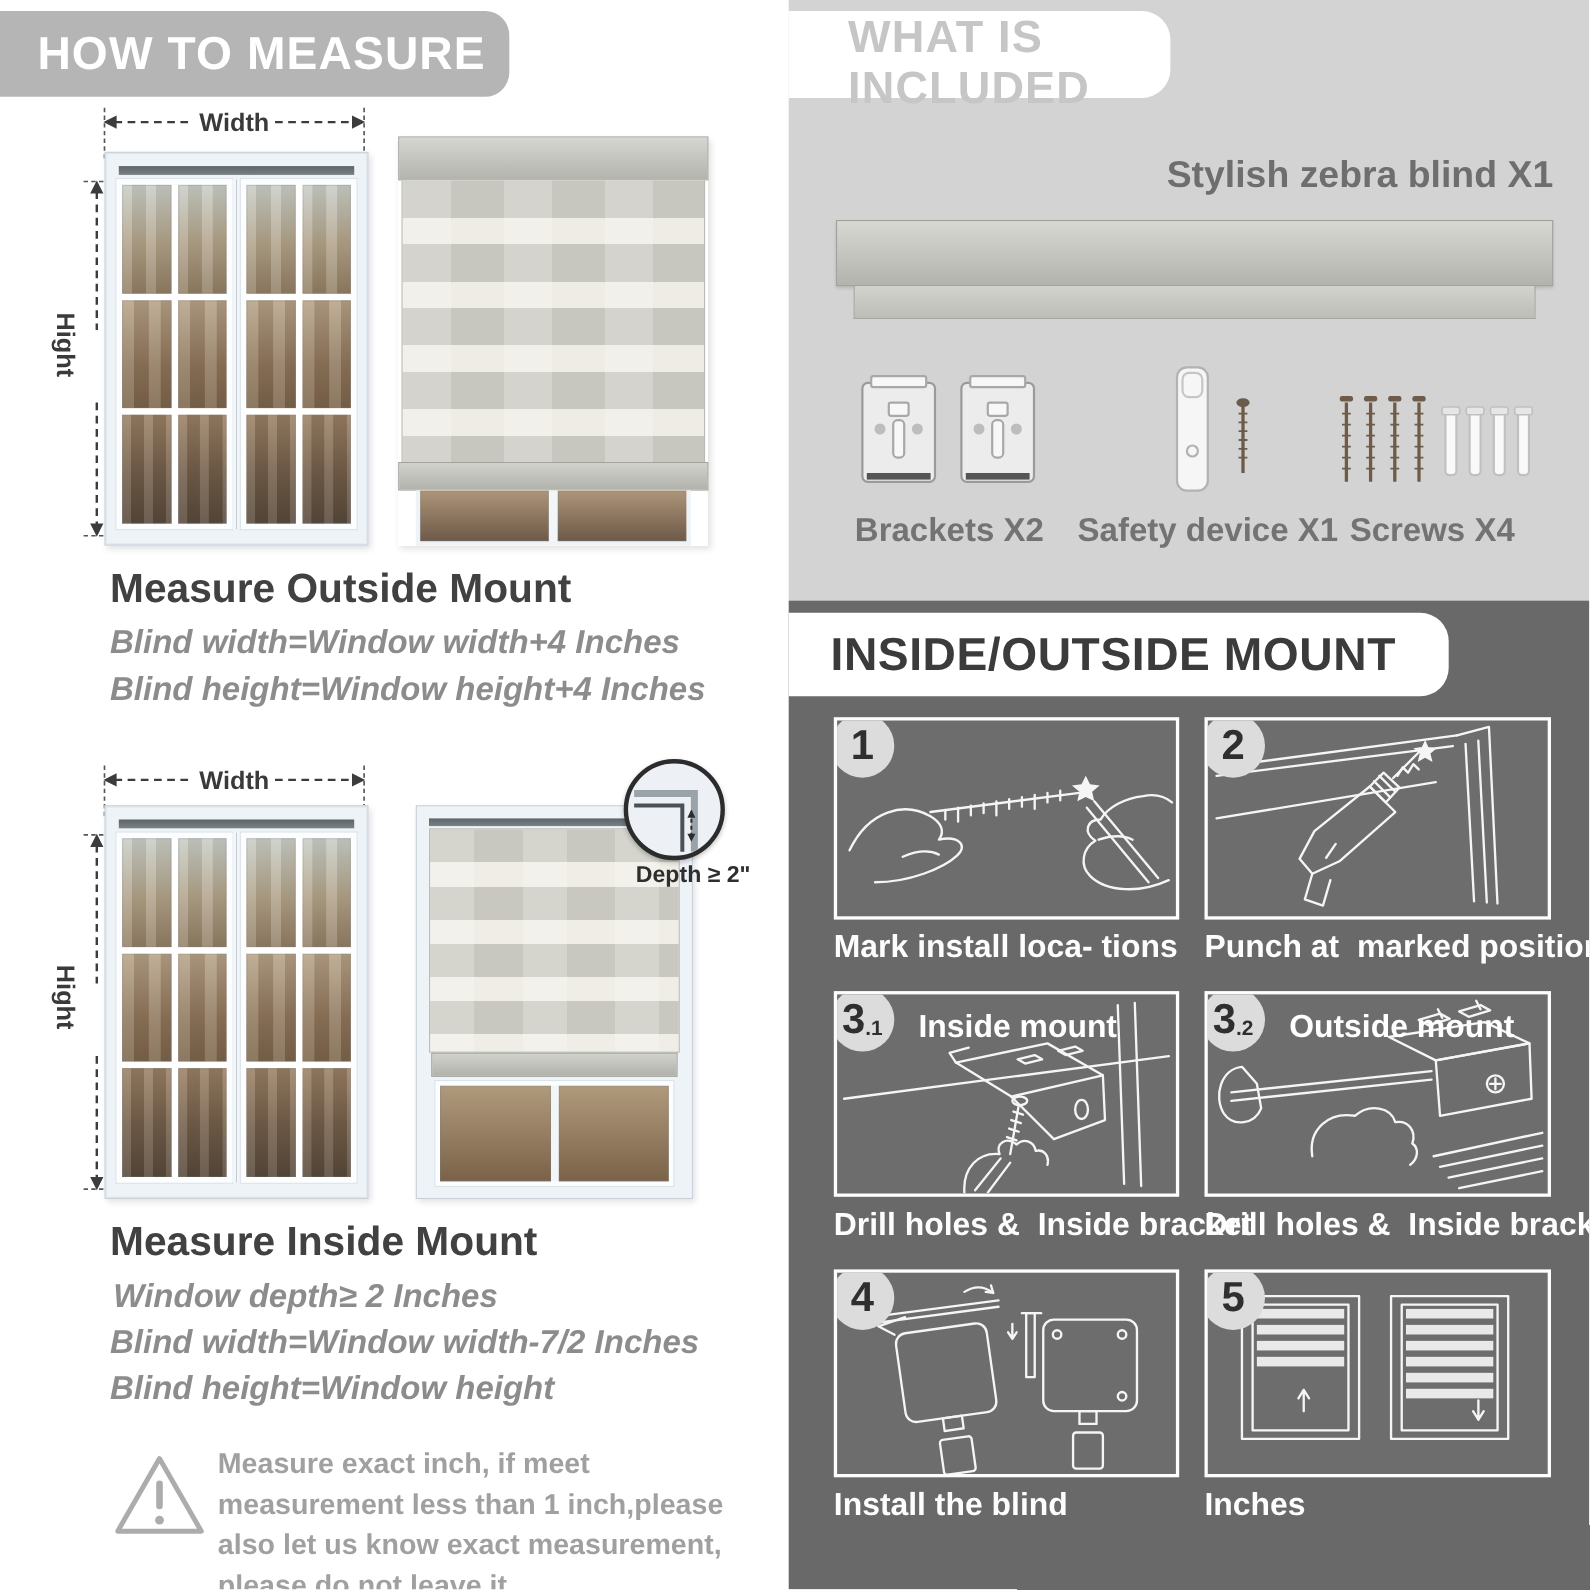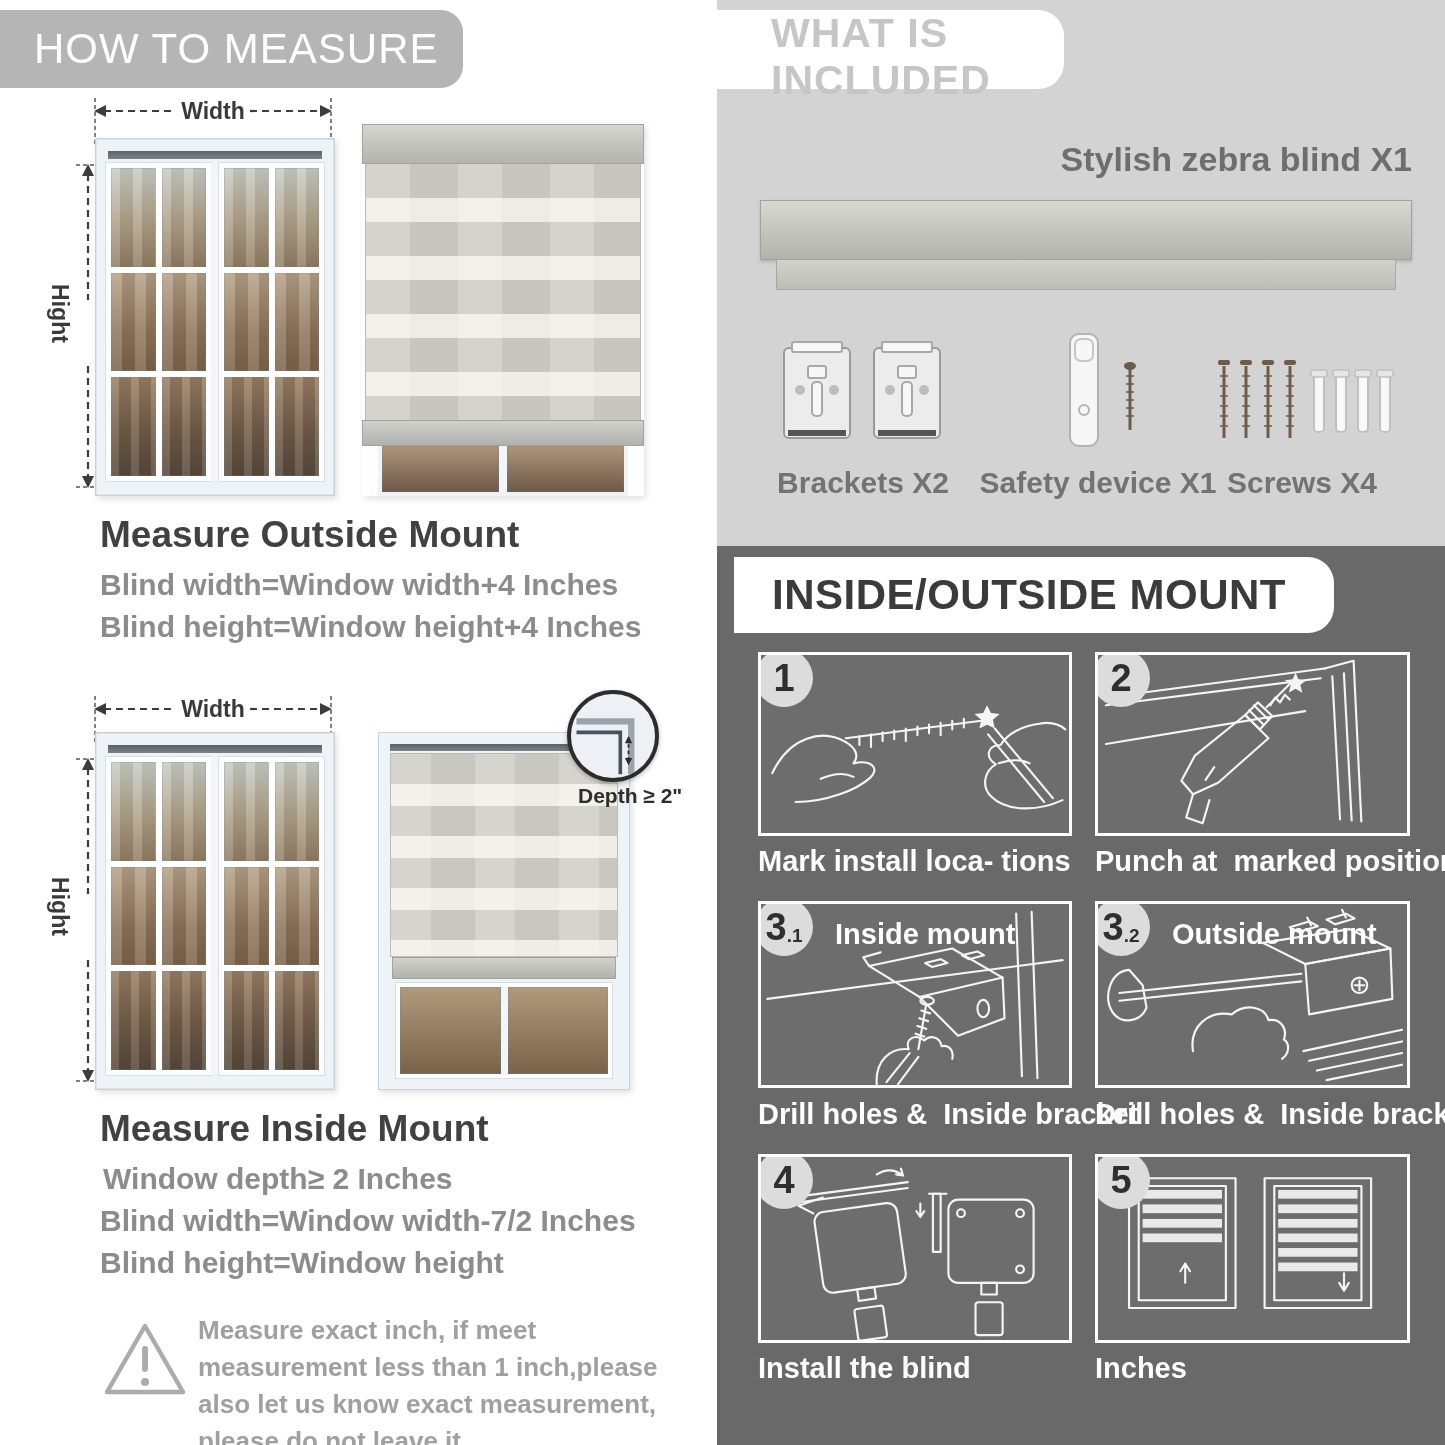--- a/index.html
+++ b/index.html
@@ -8,21 +8,21 @@
     font-family:"Liberation Sans","DejaVu Sans",sans-serif;background:#fff;
   }
   #canvas *{box-sizing:border-box;}
   .abs{position:absolute;}
 
   
   .banner{
     left:0;top:10px;width:463px;height:78px;background:#b5b5b5;
     border-radius:0 22px 22px 0;display:flex;align-items:center;padding-left:34px;
   }
-  .banner span{color:#fff;font-size:42px;font-weight:normal;letter-spacing:1px;}
+  .banner span{color:#fff;font-size:42px;font-weight:bold;letter-spacing:1px;}
 
   .dim-label{font-size:23px;font-weight:bold;color:#3a3a3a;text-align:center;}
   .hight-label{font-size:23px;font-weight:bold;color:#3a3a3a;transform:rotate(90deg);transform-origin:center;}
 
   
   .window{background:#eef3f7;border:1px solid #c9d2da;box-shadow:0 0 0 1px #dde4ea inset, 2px 3px 6px rgba(0,0,0,.12);padding:12px 10px 14px 10px;display:flex;flex-direction:column;}
   .win-track{height:8px;background:linear-gradient(180deg,#5d6468,#7b8287);margin:0 2px 4px 2px;}
   .win-body{flex:1;display:flex;}
   .sash{flex:1;border:5px solid #fbfdfe;background:#fff;box-shadow:0 0 0 1px #d8dfe5;}
   .mullion{width:8px;background:linear-gradient(90deg,#f2f6f9 45%,#c3ccd3 50%,#f2f6f9 55%);}
@@ -52,34 +52,34 @@
     border:1px solid #bdbdb7;}
   .bi-rail{height:22px;background:linear-gradient(180deg,#d2d2cc,#b2b2ac);border:1px solid #a3a39d;margin:0 2px;}
   .bi-window{flex:1;margin:4px 6px 0 6px;background:#fff;display:flex;border:4px solid #fbfdfe;box-shadow:0 0 0 1px #d8dfe5;}
   .bi-pane{flex:1;background:linear-gradient(180deg,#b09a7c,#7a6248);box-shadow:0 0 0 1px rgba(120,130,140,.3) inset;}
   .bi-mull{width:7px;background:#f2f6f9;}
 
   .magnifier{width:92px;height:92px;border-radius:50%;border:4px solid #2c2c2c;background:#edf1f5;overflow:hidden;box-shadow:0 2px 5px rgba(0,0,0,.25);}
   .depth-label{font-size:21px;font-weight:bold;color:#2e2e2e;}
 
   .m-title{margin:0;font-size:37px;font-weight:bold;color:#414141;}
-  .m-line{margin:0;font-size:30px;font-weight:bold;color:#8c8c8c;}
+  .m-line{margin:0;font-size:30px;font-weight:bold;color:#8c8c8c;font-style:italic;}
   .warning-text{font-size:26px;line-height:37px;color:#a0a0a0;font-weight:bold;width:470px;}
 
   
   .panel-light{left:717px;top:0;width:728px;height:546px;background:#d3d3d3;}
   .included-header{left:717px;top:10px;width:347px;height:79px;background:#fff;border-radius:0 26px 26px 0;display:flex;align-items:flex-start;padding-left:54px;}
   .included-header span{color:#c6c6c6;font-size:41px;font-weight:bold;letter-spacing:1px;}
   .product-label{left:760px;top:140px;width:652px;text-align:right;font-size:34px;font-weight:bold;color:#6e6e6e;}
   .headrail-top{left:760px;top:200px;width:652px;height:60px;background:linear-gradient(180deg,#d8d8d2,#b3b3ad);border:1px solid #a2a29c;box-shadow:0 2px 3px rgba(0,0,0,.15);}
   .headrail-bottom{left:776px;top:260px;width:620px;height:30px;background:linear-gradient(180deg,#d3d3cd,#bdbdb7);border:1px solid #a8a8a2;border-top:none;}
   .item-label{top:466px;transform:translateX(-50%);font-size:30px;font-weight:bold;color:#737373;white-space:nowrap;}
 
   .panel-dark{left:717px;top:546px;width:728px;height:899px;background:#696969;}
-  .mount-header{left:734px;top:557px;width:600px;height:76px;background:#fff;border-radius:0 26px 26px 0;display:flex;align-items:center;padding-left:38px;}
+  .mount-header{left:717px;top:557px;width:600px;height:76px;background:#fff;border-radius:0 26px 26px 0;display:flex;align-items:center;padding-left:38px;}
   .mount-header span{color:#3b3b3b;font-size:42px;font-weight:bold;letter-spacing:.5px;}
 
   .step-panel{border:3px solid #fdfdfd;overflow:hidden;background:rgba(255,255,255,.03);}
   .badge{position:absolute;left:-6px;top:-6px;width:58px;height:58px;border-radius:50%;background:#dcdcdc;display:flex;align-items:center;justify-content:center;}
   .badge .num{color:#2f2f2f;font-size:38px;font-weight:bold;line-height:1;}
   .badge .sub{color:#2f2f2f;font-size:19px;font-weight:bold;align-self:flex-end;margin-bottom:9px;}
   .ptitle{position:absolute;left:74px;top:14px;color:#fff;font-size:29px;font-weight:bold;}
   .art{position:absolute;left:0;top:0;width:100%;height:100%;}
   .step-caption{color:#fdfdfd;font-size:29px;font-weight:bold;white-space:pre;}
 

